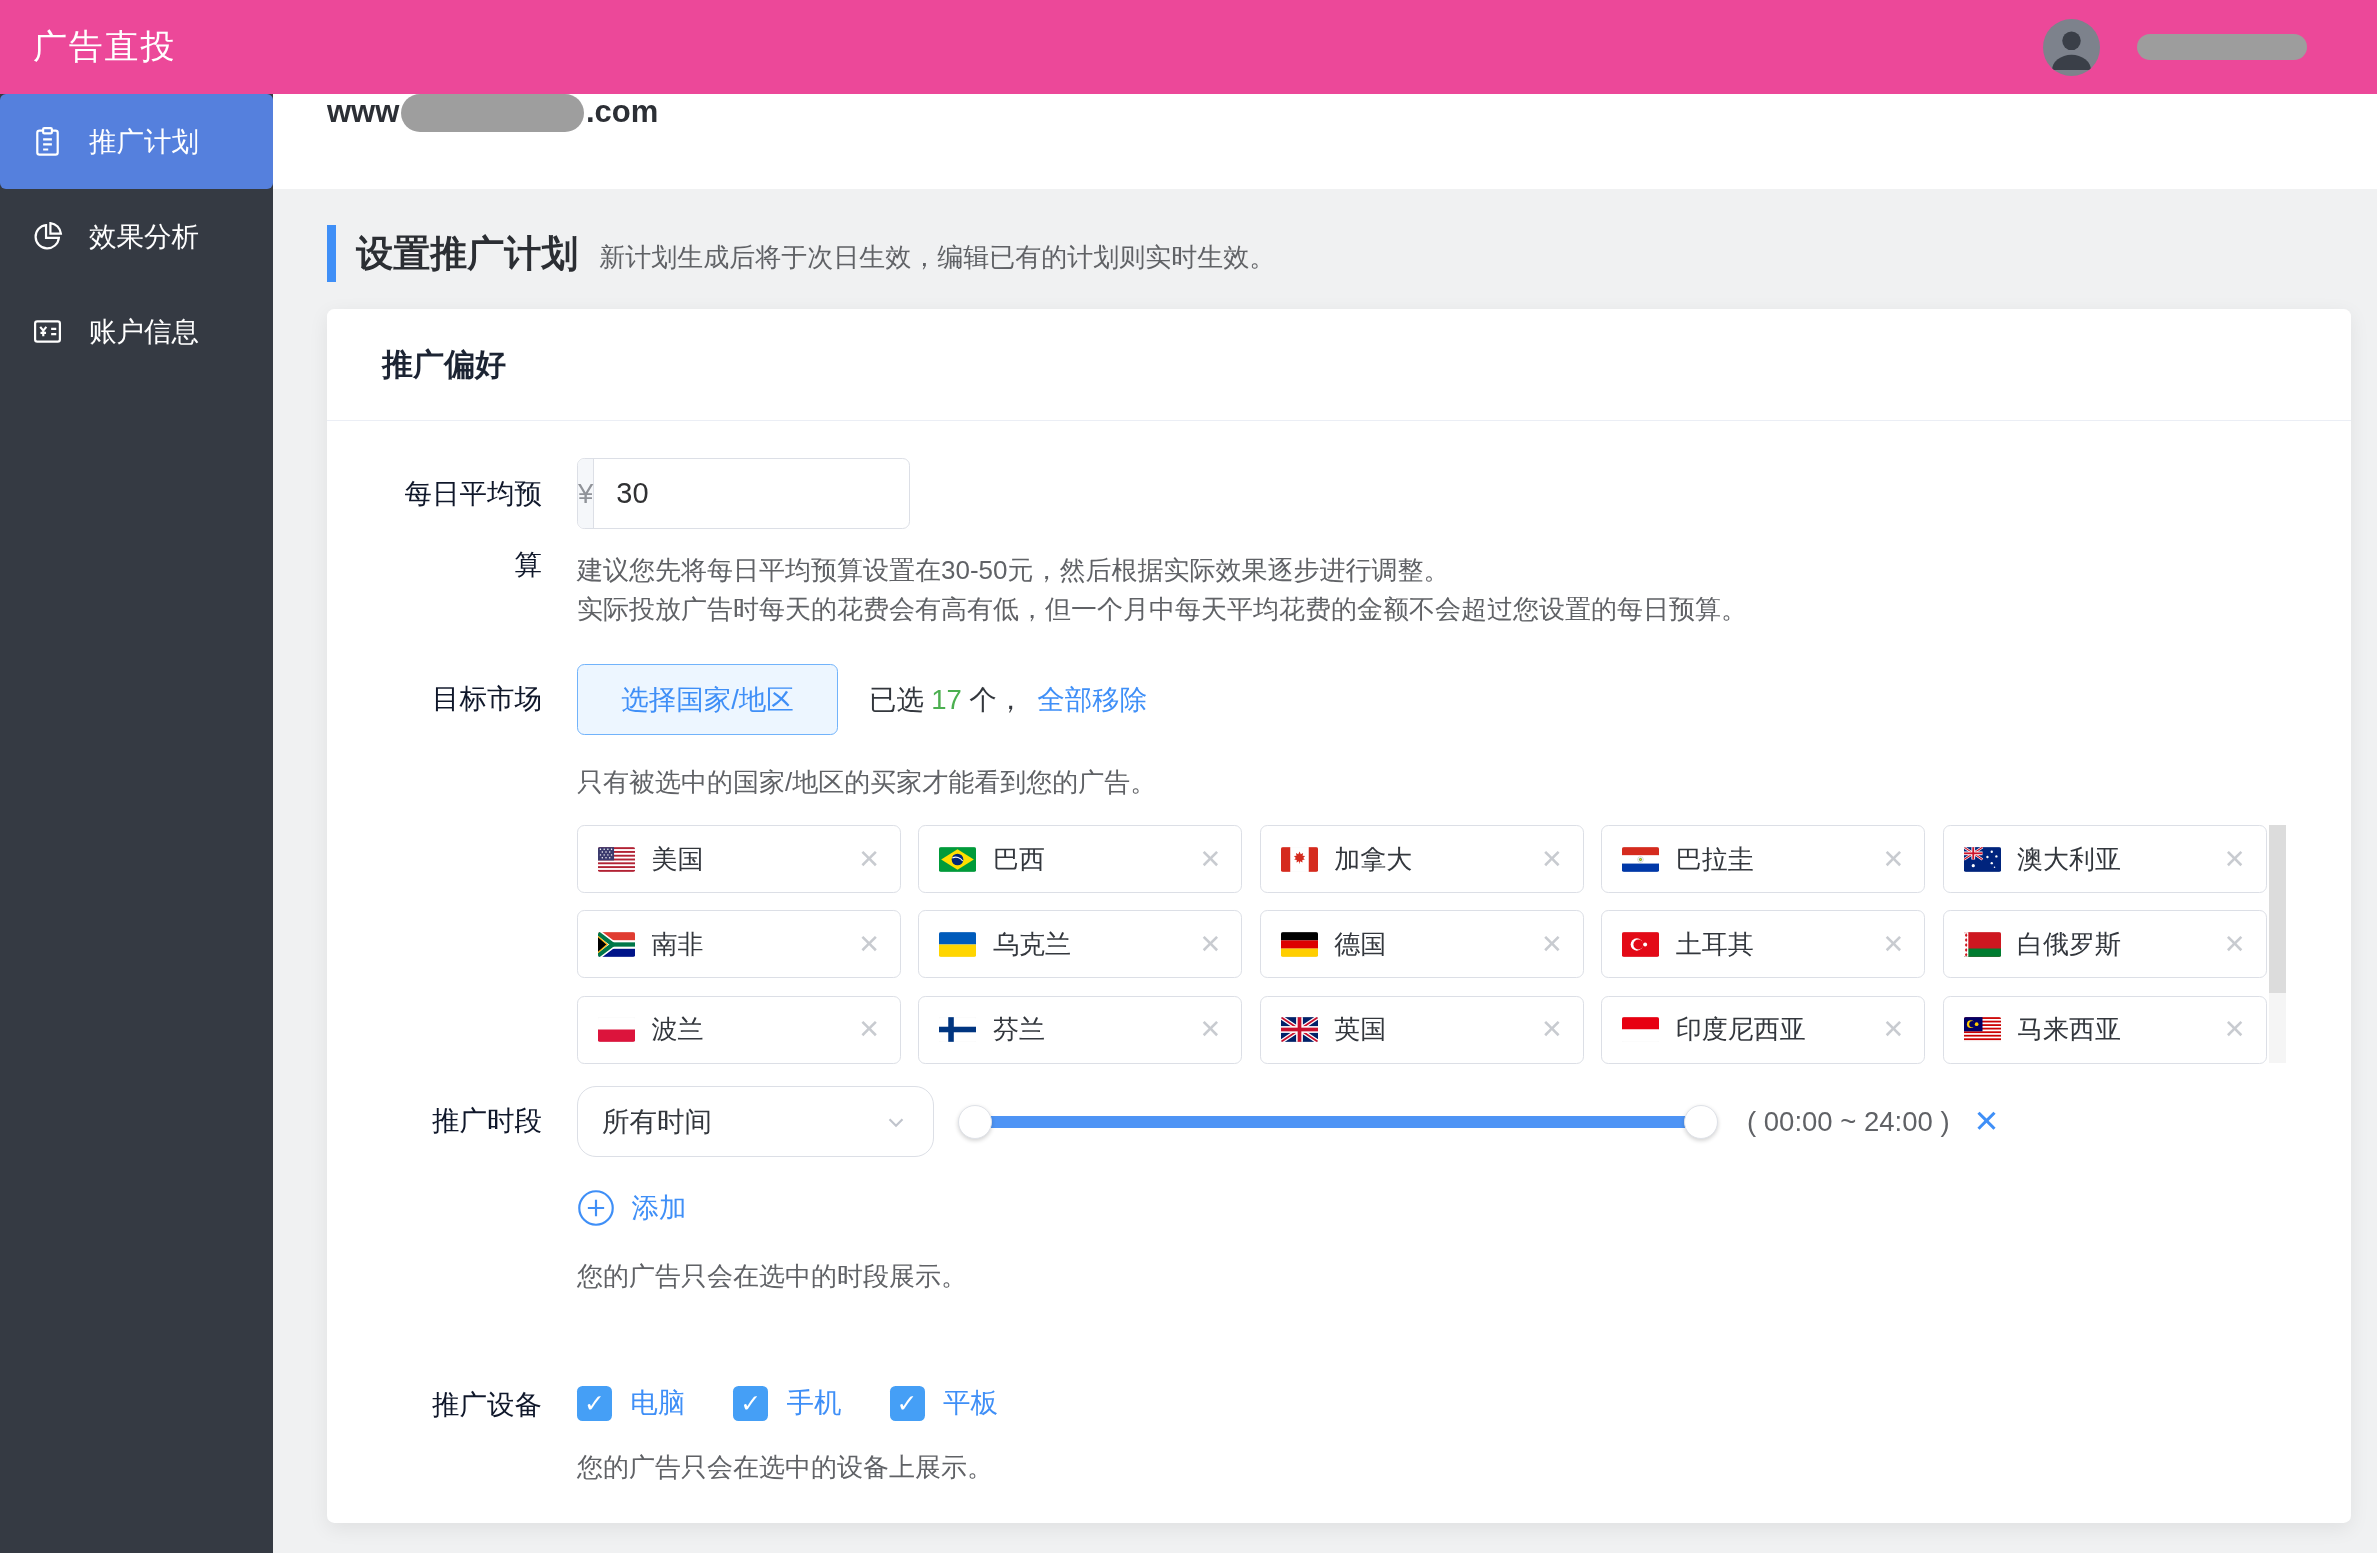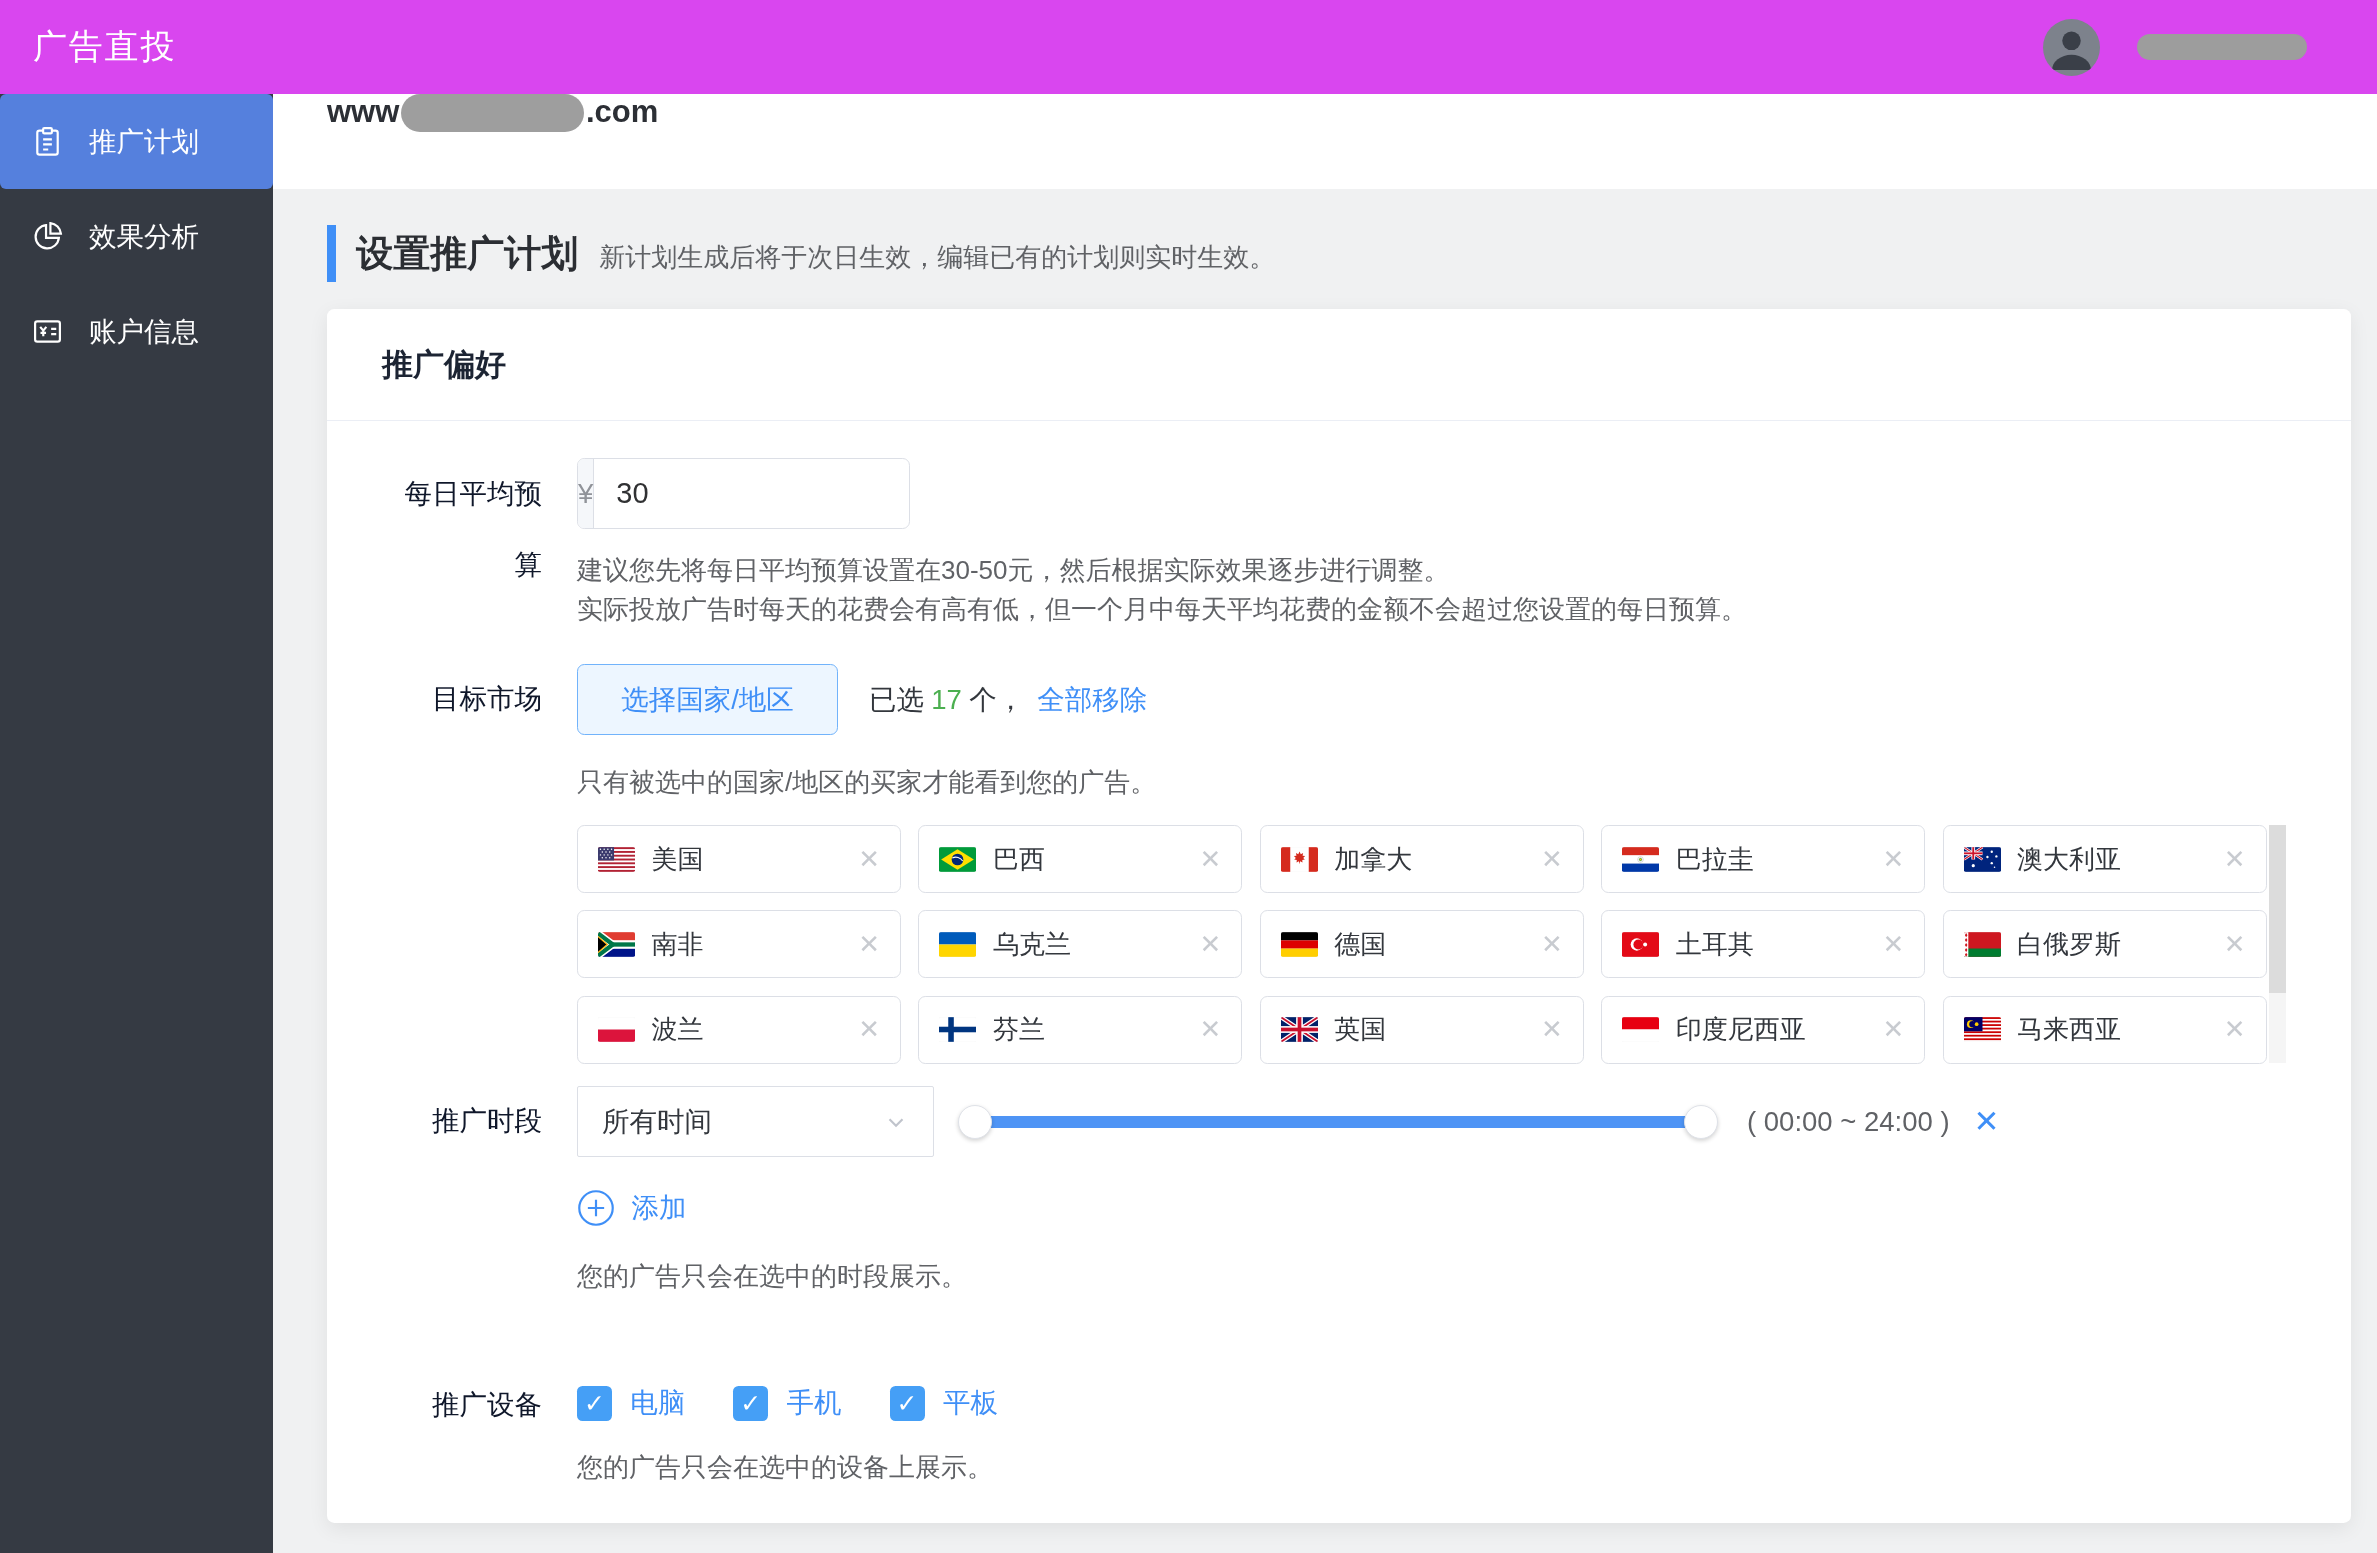--- a/index.html
+++ b/index.html
@@ -9,21 +9,21 @@
     background:#f0f1f2;
     position:relative;
     overflow:hidden;
     color:#303133;
   }
   .app { position:absolute; inset:0; }
 
   
   .topbar {
     position:absolute; left:0; top:0; width:2377px; height:94px;
-    background:#d946ef; display:flex; align-items:center;
+    background:#ec4899; display:flex; align-items:center;
   }
   .topbar-title { color:#ffffff; font-size:34px; margin-left:33px; letter-spacing:1.8px; }
   .topbar-user { position:absolute; right:70px; top:0; height:94px; display:flex; align-items:center; }
   .avatar {
     width:57px; height:57px; border-radius:50%; background:#7d828c;
     overflow:hidden; position:relative; flex:0 0 auto;
   }
   .avatar svg { position:absolute; left:0; top:0; }
   .redact-pill {
     width:170px; height:26px; border-radius:13px; background:#9d9d9d; margin-left:37px;
@@ -111,21 +111,21 @@
   .chip-x { font-size:26px; color:#c8cbd0; cursor:pointer; }
   .chips-scrollbar {
     position:absolute; left:1692px; top:0; width:16.5px; height:238px; background:#f5f5f5;
   }
   .chips-scrollbar .thumb { position:absolute; left:0; top:0; width:16.5px; height:168px; background:#dcdcdc; }
 
   
   .row-schedule { top:776px; }
   .sched-line { display:flex; align-items:center; height:73px; }
   .select-box {
-    width:357px; height:71px; border:0.9px solid #dcdfe6; border-radius:2px; background:#fff;
+    width:357px; height:71px; border:0.9px solid #dcdfe6; border-radius:19px; background:#fff;
     display:flex; align-items:center; padding:0 24px; cursor:pointer;
   }
   .select-value { flex:1; font-size:27.5px; color:#33373d; }
   .slider { position:relative; width:760px; height:73px; margin-left:24px; }
   .slider-bar { position:absolute; left:14.7px; right:14.7px; top:31px; height:12px; border-radius:6.4px; background:#4e94f5; }
   .slider-handle {
     position:absolute; top:20px; width:34px; height:34px; border-radius:50%;
     background:#fff; border:1.8px solid #dfe2e8; box-shadow:0 1.8px 4.6px rgba(0,0,0,0.18); cursor:pointer;
   }
   .slider-handle.left { left:0; }

